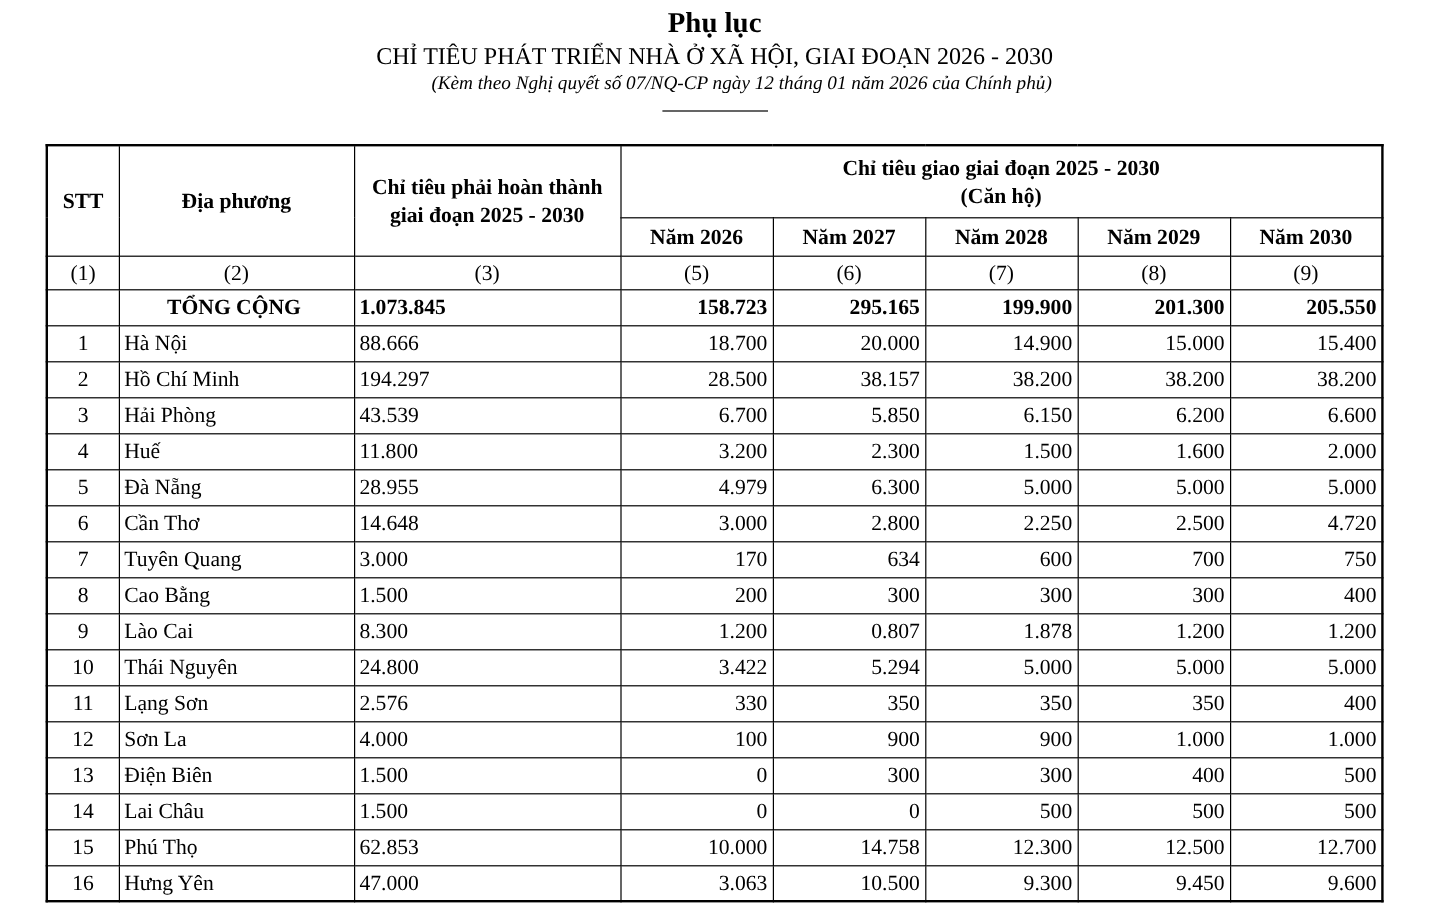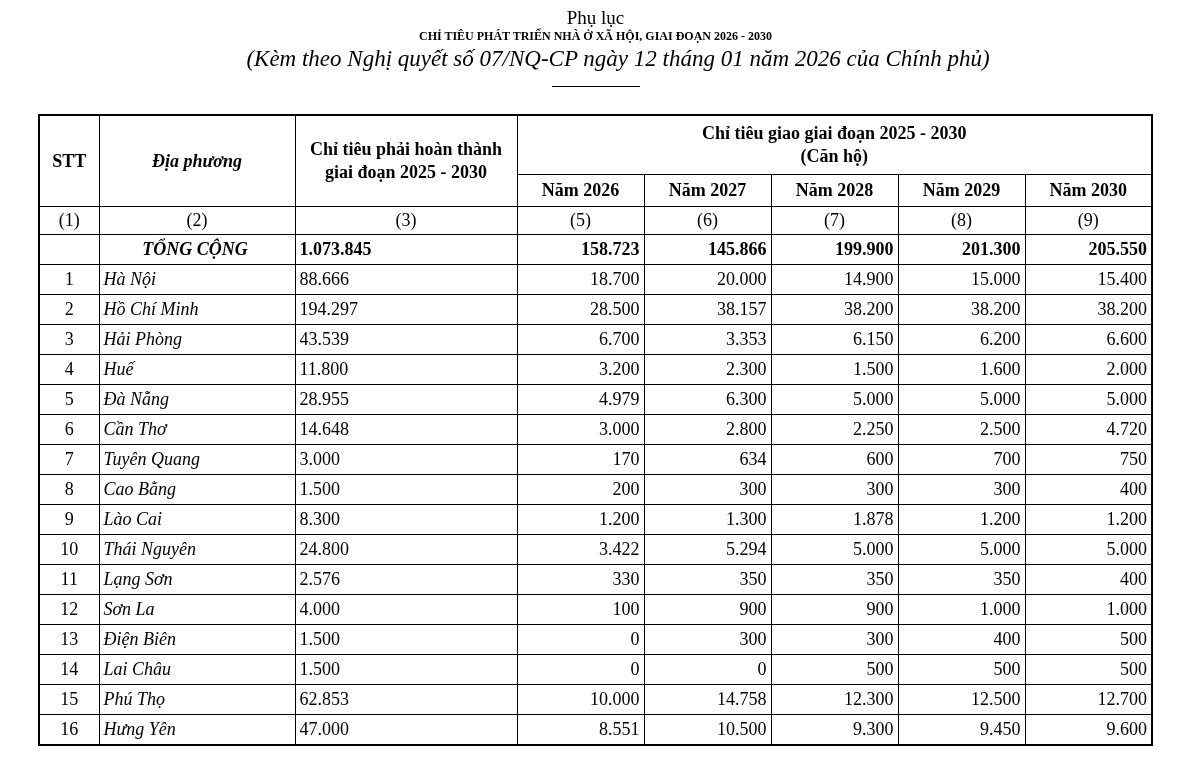--- a/index.html
+++ b/index.html
@@ -13,32 +13,32 @@
     height: 762px;
     background: #ffffff;
     overflow: hidden;
     position: relative;
   }
   .title-block {
     text-align: center;
     padding-top: 7px;
   }
   .appendix-label {
+    font-weight: bold;
+    font-size: 24px;
+    line-height: 1.15;
+  }
+  .doc-title {
     font-weight: normal;
-    font-size: 19px;
-    line-height: 1.15;
-  }
-  .doc-title {
-    font-weight: bold;
-    font-size: 12px;
+    font-size: 20px;
     line-height: 1.25;
   }
   .doc-subtitle {
     font-style: italic;
-    font-size: 23px;
+    font-size: 16px;
     line-height: 1.3;
     padding-left: 45px;
   }
   .title-rule {
     width: 88px;
     border: none;
     border-top: 1.5px solid #000;
     margin: 12px auto 0 auto;
   }
   table.main-table {
@@ -60,21 +60,21 @@
     vertical-align: middle;
     line-height: 1.25;
   }
   .row-group-top { height: 60px; }
   .row-years { height: 32px; }
   .row-colnums { height: 28px; }
   .row-colnums td { text-align: center; font-weight: normal; }
   .row-total { height: 31px; font-weight: bold; margin-top: 28px; }
   .main-table tbody tr { height: 30px; }
   .c-stt   { width: 60px;  text-align: center; }
-  .c-loc   { width: 196px; text-align: left; padding-left: 10px; font-style: italic; }
+  .c-loc   { width: 196px; text-align: left; padding-left: 10px; }
   .c-total { width: 222px; }
   .c-year  { width: 127px; text-align: right; padding-right: 10px; }
   .row-total .c-loc { text-align: center; padding-left: 0; }
   .hdr-target { padding: 2px 14px; margin-top: 45px; }
 </style>
 </head>
 <body>
 
 <div class="page">
 
@@ -123,21 +123,21 @@
         <td>(8)</td>
         <td>(9)</td>
       </tr>
     </thead>
     <tbody>
       <tr class="row-total">
         <td class="c-stt"></td>
         <td class="c-loc">TỔNG CỘNG</td>
         <td class="c-total">1.073.845</td>
         <td class="c-year">158.723</td>
-        <td class="c-year">145.866</td>
+        <td class="c-year">295.165</td>
         <td class="c-year">199.900</td>
         <td class="c-year">201.300</td>
         <td class="c-year">205.550</td>
       </tr>
 
     <tr>
       <td class="c-stt">1</td>
       <td class="c-loc">Hà Nội</td>
       <td class="c-total">88.666</td>
       <td class="c-year">18.700</td>
@@ -156,21 +156,21 @@
       <td class="c-year">38.200</td>
       <td class="c-year">38.200</td>
       <td class="c-year">38.200</td>
     </tr>
 
     <tr>
       <td class="c-stt">3</td>
       <td class="c-loc">Hải Phòng</td>
       <td class="c-total">43.539</td>
       <td class="c-year">6.700</td>
-      <td class="c-year">3.353</td>
+      <td class="c-year">5.850</td>
       <td class="c-year">6.150</td>
       <td class="c-year">6.200</td>
       <td class="c-year">6.600</td>
     </tr>
 
     <tr>
       <td class="c-stt">4</td>
       <td class="c-loc">Huế</td>
       <td class="c-total">11.800</td>
       <td class="c-year">3.200</td>
@@ -222,21 +222,21 @@
       <td class="c-year">300</td>
       <td class="c-year">300</td>
       <td class="c-year">400</td>
     </tr>
 
     <tr>
       <td class="c-stt">9</td>
       <td class="c-loc">Lào Cai</td>
       <td class="c-total">8.300</td>
       <td class="c-year">1.200</td>
-      <td class="c-year">1.300</td>
+      <td class="c-year">0.807</td>
       <td class="c-year">1.878</td>
       <td class="c-year">1.200</td>
       <td class="c-year">1.200</td>
     </tr>
 
     <tr>
       <td class="c-stt">10</td>
       <td class="c-loc">Thái Nguyên</td>
       <td class="c-total">24.800</td>
       <td class="c-year">3.422</td>
@@ -298,21 +298,21 @@
       <td class="c-year">14.758</td>
       <td class="c-year">12.300</td>
       <td class="c-year">12.500</td>
       <td class="c-year">12.700</td>
     </tr>
 
     <tr>
       <td class="c-stt">16</td>
       <td class="c-loc">Hưng Yên</td>
       <td class="c-total">47.000</td>
-      <td class="c-year">8.551</td>
+      <td class="c-year">3.063</td>
       <td class="c-year">10.500</td>
       <td class="c-year">9.300</td>
       <td class="c-year">9.450</td>
       <td class="c-year">9.600</td>
     </tr>
   </tbody>
   </table>
 
 </div>
 

